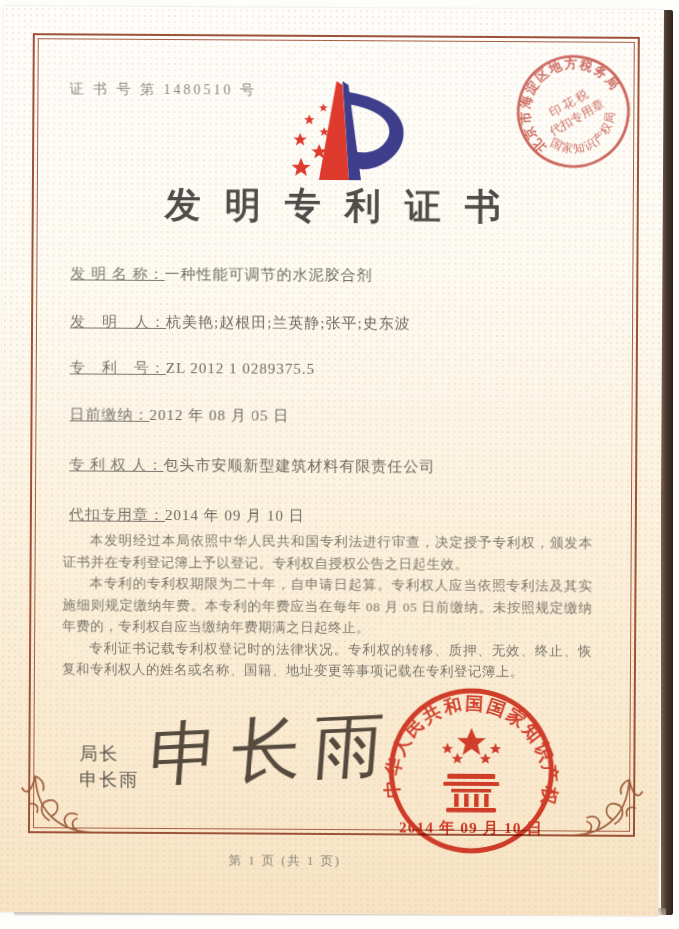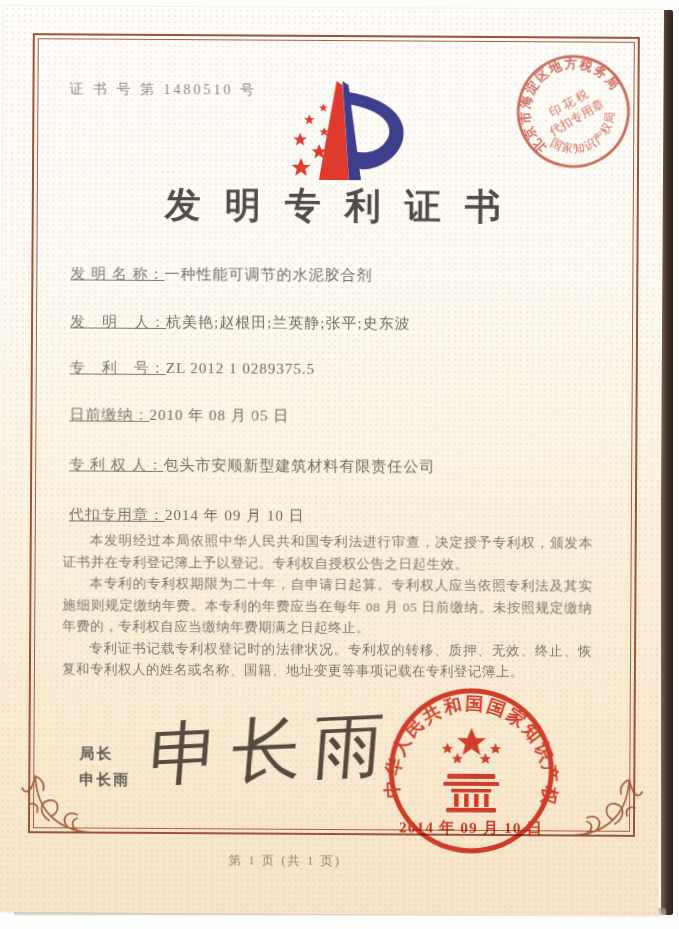--- a/index.html
+++ b/index.html
@@ -49,21 +49,21 @@
   .field-label{color:#7c786e;letter-spacing:1px;text-decoration:underline;}
   .field-value{color:#6e6b62;letter-spacing:1px;}
   .row-0{top:258px}.row-1{top:306px}.row-2{top:352px}
   .row-3{top:399px}.row-4{top:449px}.row-5{top:499px}
   .paras{
     position:absolute;left:62px;right:68px;top:523px;
     font-size:13.5px;line-height:21.5px;color:#7c786d;letter-spacing:.5px;
     text-align:justify;
   }
   .paras p{margin:0;text-indent:2em;}
-  .sig-titles{position:absolute;left:80px;top:734px;font-size:15px;color:#5c5850;line-height:26px;letter-spacing:2px;font-weight:bold;}
+  .sig-titles{position:absolute;left:80px;top:734px;font-size:18px;color:#5c5850;line-height:26px;letter-spacing:2px;}
   .sig-hand{
     position:absolute;left:150px;top:696px;
     font-size:70px;color:#453a30;letter-spacing:12px;
     transform:rotate(-3deg) skewX(-7deg);
     font-family:"DejaVu Serif",serif;opacity:.9;white-space:nowrap;
   }
   .seal{position:absolute;left:384px;top:678px;width:176px;height:176px;mix-blend-mode:multiply;}
   .tax-stamp{
     position:absolute;left:504px;top:36px;width:132px;height:132px;
     transform:rotate(-30deg);mix-blend-mode:multiply;opacity:.88;
@@ -149,21 +149,21 @@
     <div class="field-row row-0">
       <span class="field-label">发 明 名 称：</span><span class="field-value">一种性能可调节的水泥胶合剂</span>
     </div>
     <div class="field-row row-1">
       <span class="field-label">发　明　人：</span><span class="field-value">杭美艳;赵根田;兰英静;张平;史东波</span>
     </div>
     <div class="field-row row-2">
       <span class="field-label">专　利　号：</span><span class="field-value">ZL 2012 1 0289375.5</span>
     </div>
     <div class="field-row row-3">
-      <span class="field-label">日前缴纳：</span><span class="field-value">2010 年 08 月 05 日</span>
+      <span class="field-label">日前缴纳：</span><span class="field-value">2012 年 08 月 05 日</span>
     </div>
     <div class="field-row row-4">
       <span class="field-label">专 利 权 人：</span><span class="field-value">包头市安顺新型建筑材料有限责任公司</span>
     </div>
     <div class="field-row row-5">
       <span class="field-label">代扣专用章：</span><span class="field-value">2014 年 09 月 10 日</span>
     </div>
   </div>
 
   <div class="paras">

